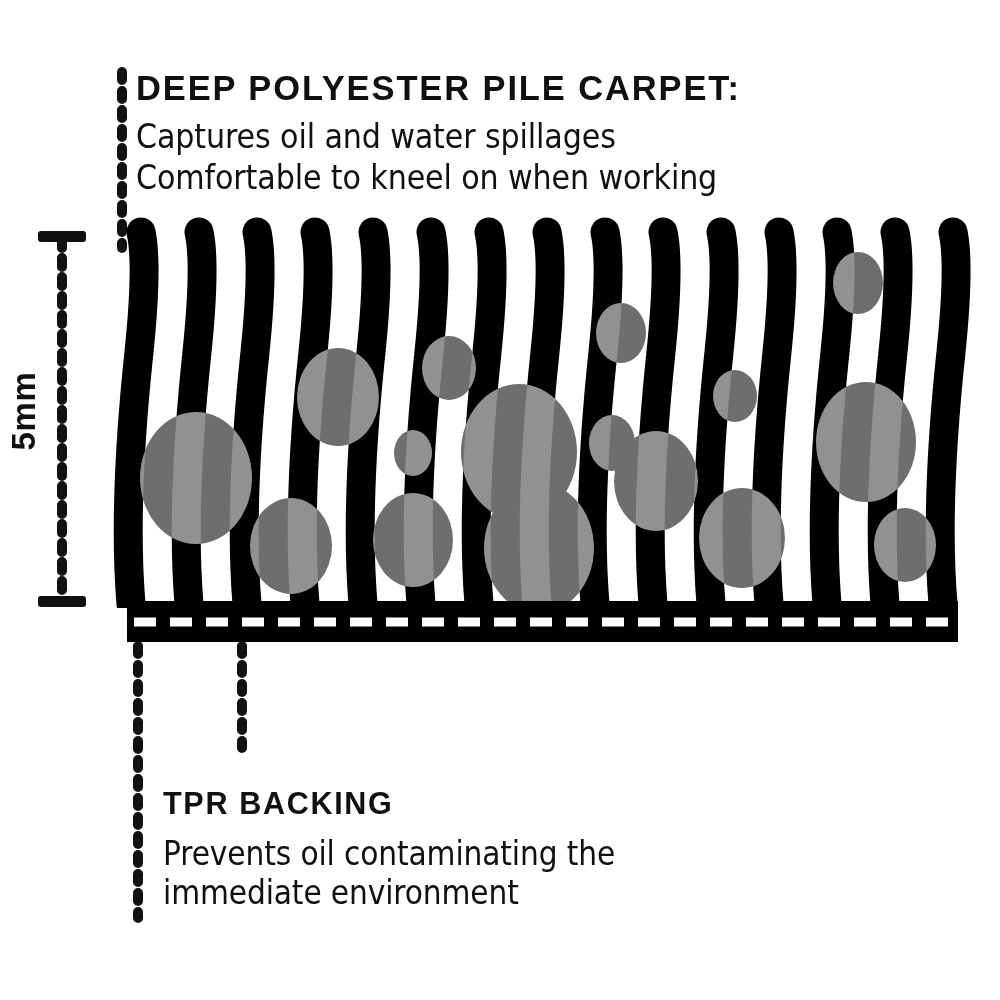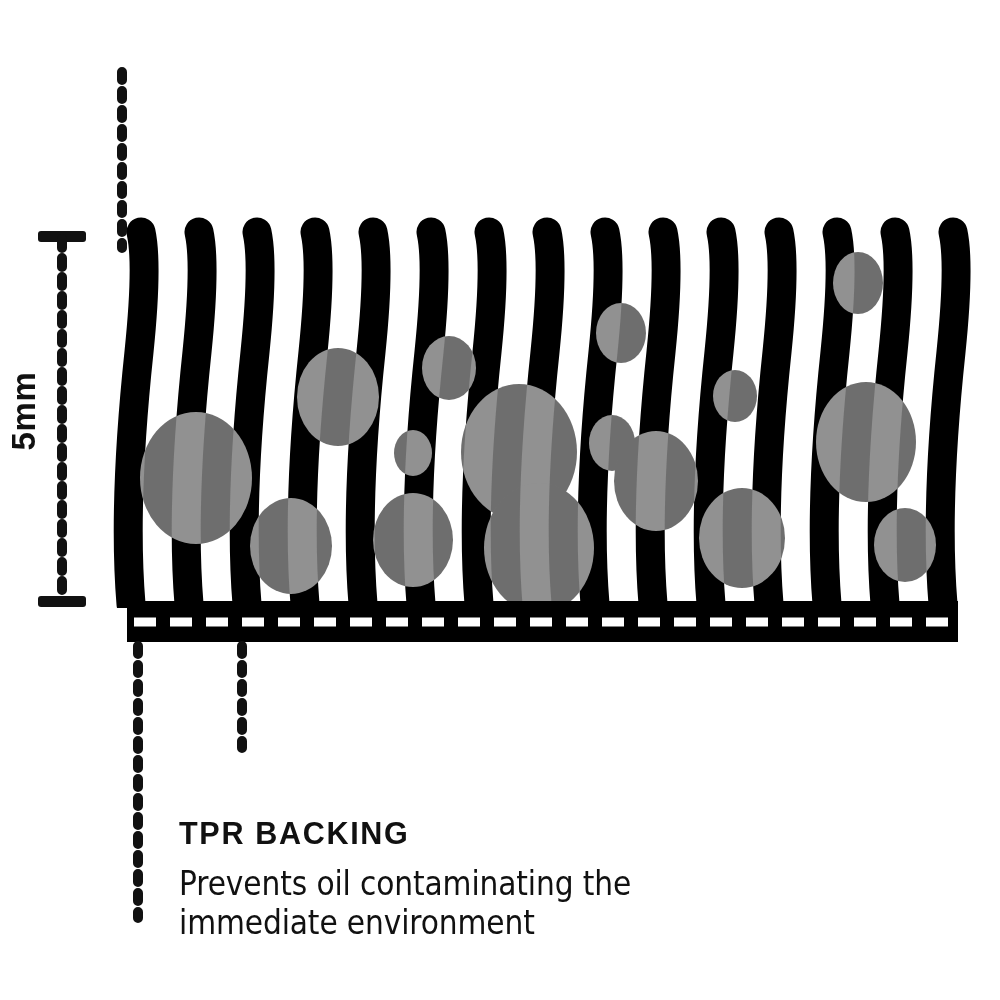--- a/index.html
+++ b/index.html
@@ -69,21 +69,21 @@
     font-size: 31px;
     transform: scaleX(0.985);
   }
   #block-sewn .c-line {
     font-size: 32px;
     transform: scaleX(0.90);
     margin-top: 15px;
   }
 
   
-  #block-tpr { left: 163px; top: 818px; margin-left: 16px; }
+  #block-tpr { left: 163px; top: 788px; }
   #block-tpr .c-head {
     font-size: 31px;
     transform: scaleX(0.985);
   }
   #block-tpr .c-line {
     font-size: 33px;
     transform: scaleX(0.90);
   }
   #block-tpr .l1 { margin-top: 18px; }
   #block-tpr .l2 { margin-top: 6px; }
@@ -208,20 +208,25 @@
 
     <line x1="242" y1="646" x2="242" y2="748" stroke="#111111" stroke-width="10" stroke-dasharray="8 11" stroke-linecap="round"></line>
 
     <line x1="138" y1="646" x2="138" y2="918" stroke="#111111" stroke-width="10" stroke-dasharray="8 11" stroke-linecap="round"></line>
   </svg>
 
   <div id="dim-label">
     <span>5mm</span>
   </div>
 
+  <div class="callout" id="block-carpet">
+    <div class="c-head">DEEP POLYESTER PILE CARPET:</div>
+    <div class="c-line l1">Captures oil and water spillages</div>
+    <div class="c-line l2">Comfortable to kneel on when working</div>
+  </div>
 
 
   <div class="callout" id="block-tpr">
     <div class="c-head">TPR BACKING</div>
     <div class="c-line l1">Prevents oil contaminating the</div>
     <div class="c-line l2">immediate environment</div>
   </div>
 
 </div>
 

